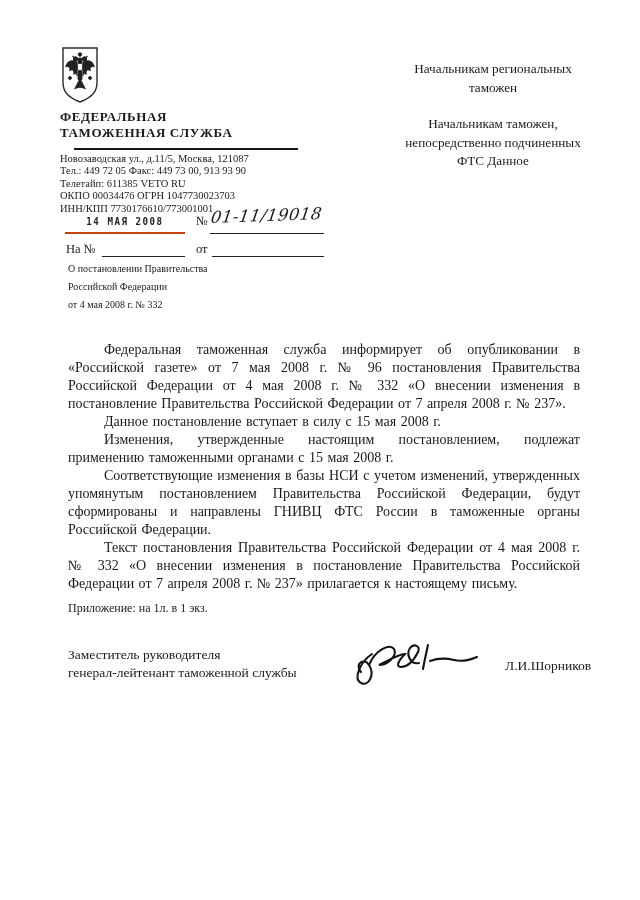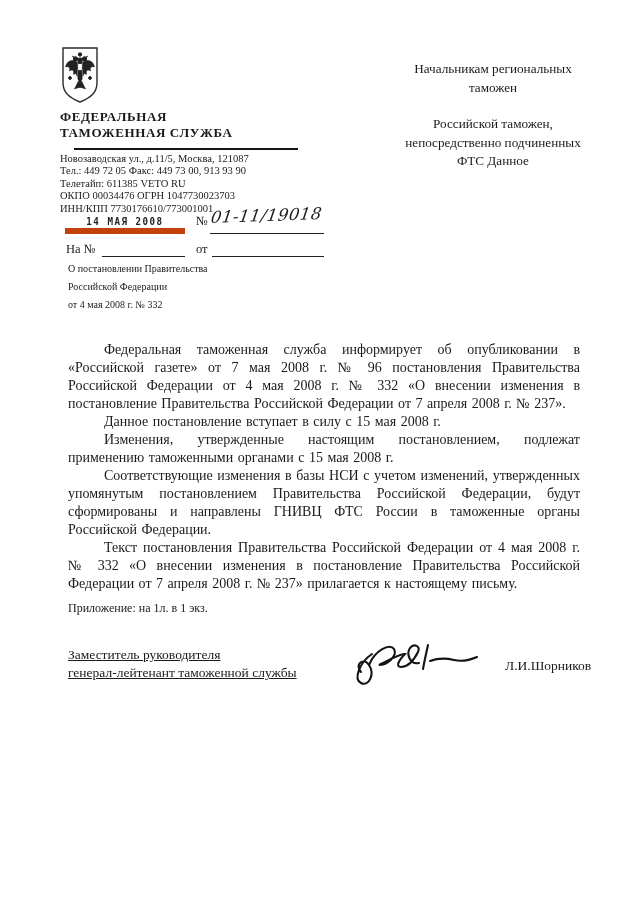--- a/index.html
+++ b/index.html
@@ -41,21 +41,21 @@
     font-size: 10.5px;
     line-height: 12.4px;
     white-space: nowrap;
   }
 
   
   .ref-area { position: absolute; left: 60px; top: 212px; width: 270px; font-size: 12px; }
   .uline { border-bottom: 1px solid #222; position: absolute; }
   .date-cell {
     position: absolute; left: 5px; top: 2px; width: 120px; height: 20px;
-    border-bottom: 6px solid #c2410c; text-align: center;
+    border-bottom: 2px solid #c2410c; text-align: center;
   }
   .stamp {
     font-family: "DejaVu Sans Mono", monospace;
     font-size: 10px;
     font-weight: bold;
     letter-spacing: 1.6px;
     color: #222;
     display: inline-block;
     transform: scale(0.92, 1.12);
     white-space: nowrap;
@@ -116,21 +116,21 @@
   
   .attachment {
     position: absolute;
     left: 68px;
     top: 601px;
     font-size: 12px;
   }
 
   
   .sig-block { position: absolute; left: 68px; top: 646px; width: 512px; height: 60px; }
-  .sig-position { position: absolute; left: 0; top: 0; width: 300px; font-size: 13.5px; line-height: 18px; text-decoration: underline; }
+  .sig-position { position: absolute; left: 0; top: 0; width: 300px; font-size: 13.5px; line-height: 18px; }
   .sig-scrawl { position: absolute; left: 280px; top: -10px; }
   .sig-name { position: absolute; left: 437px; top: 12px; font-size: 13.5px; white-space: nowrap; }
 </style>
 </head>
 <body>
 
 <div class="page">
 
   <div class="letterhead">
     <div class="emblem-wrap">
@@ -177,21 +177,21 @@
     <span class="ref-row2-label-ot">от</span>
     <div class="uline uline-ot"></div>
   </div>
 
   <div class="addressees">
     <div class="addr-block">
       <div>Начальникам региональных</div>
       <div>таможен</div>
     </div>
     <div class="addr-block">
-      <div>Российской таможен,</div>
+      <div>Начальникам таможен,</div>
       <div>непосредственно подчиненных</div>
       <div>ФТС Данное</div>
     </div>
   </div>
 
   <div class="subject">
     <div>О постановлении Правительства</div>
     <div>Российской Федерации</div>
     <div>от 4 мая 2008 г. № 332</div>
   </div>

